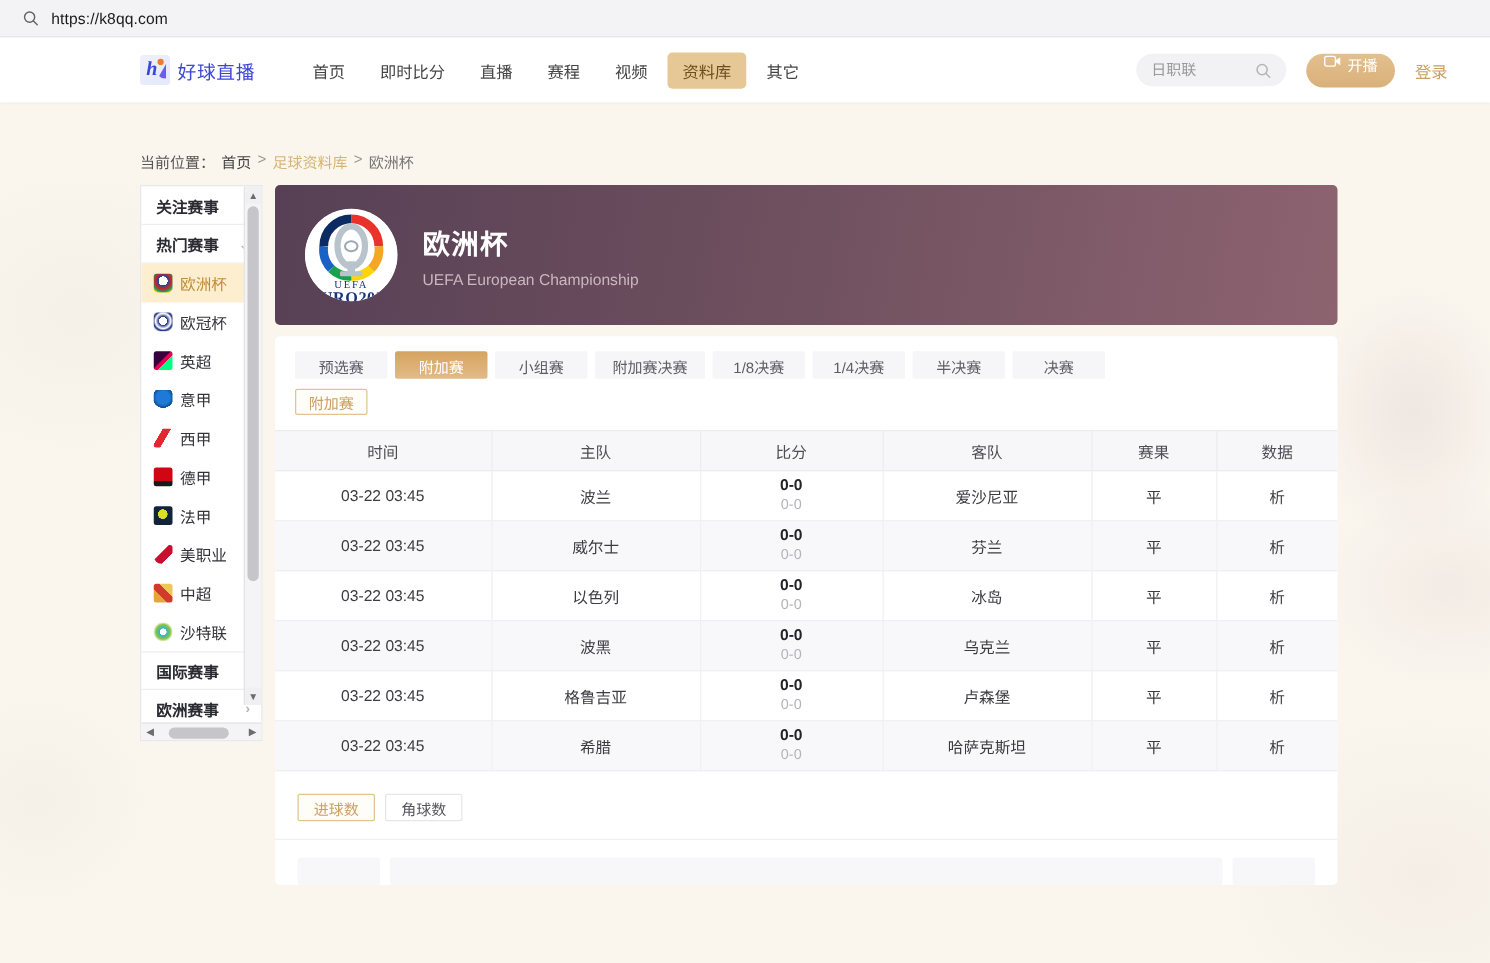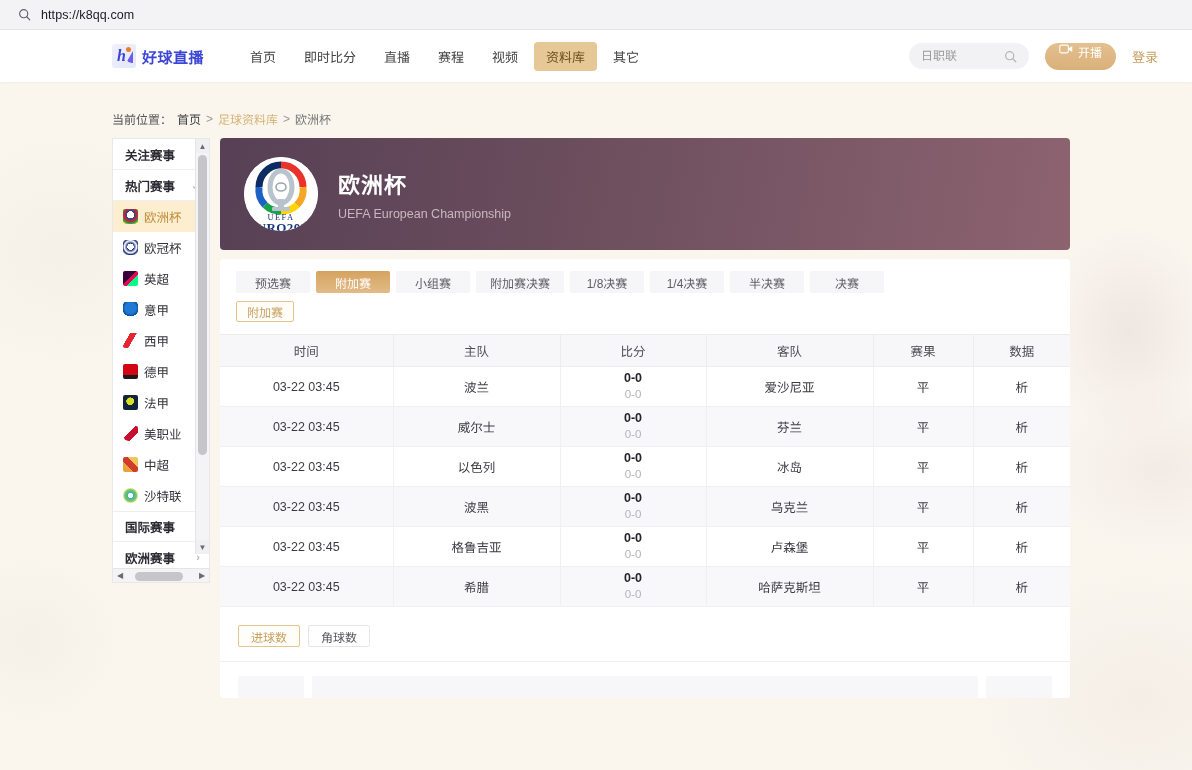--- a/index.html
+++ b/index.html
@@ -72,21 +72,21 @@
     background: #f07c2b;
   }
   .logo-mark .swoosh {
     position: absolute; right: 3px; top: 7px;
     width: 7px; height: 12px;
     background: #6d5cf0;
     clip-path: polygon(100% 0, 100% 100%, 0 100%);
     border-radius: 0 0 0 6px;
   }
   .logo-text {
-    font-size: 15px; font-weight: 700; color: #3b46d6;
+    font-size: 15px; font-weight: 400; color: #3b46d6;
     letter-spacing: .5px;
   }
   .main-nav { display: flex; align-items: center; gap: 4px; margin-left: 34px; }
   .main-nav a {
     font-size: 13px; color: #444; text-decoration: none;
     padding: 5px 12px; border-radius: 4px; white-space: nowrap;
   }
   .main-nav a.active {
     background: #e6c896; color: #6b4d1e; font-weight: 500;
   }
@@ -113,23 +113,23 @@
     font-family: inherit;
   }
   .btn-live svg { width: 14px; height: 12px; }
   .btn-login {
     font-size: 13px; color: #c9a063; text-decoration: none;
   }
 
   
   .breadcrumb {
     position: relative; z-index: 2;
-    padding: 28px 0 0 112px;
+    padding: 38px 0 0 112px;
     font-size: 12px; color: #6b6b6b;
-    display: flex; align-items: center; gap: 5px;
+    display: flex; gap: 5px;
   }
   .breadcrumb .bc-label { color: #555; }
   .breadcrumb .bc-item { color: #444; text-decoration: none; }
   .breadcrumb .bc-item.link { color: #d6b477; }
   .breadcrumb .bc-item.cur { color: #777; }
   .breadcrumb .sep { color: #999; }
 
   
   .page {
     position: relative; z-index: 2;

